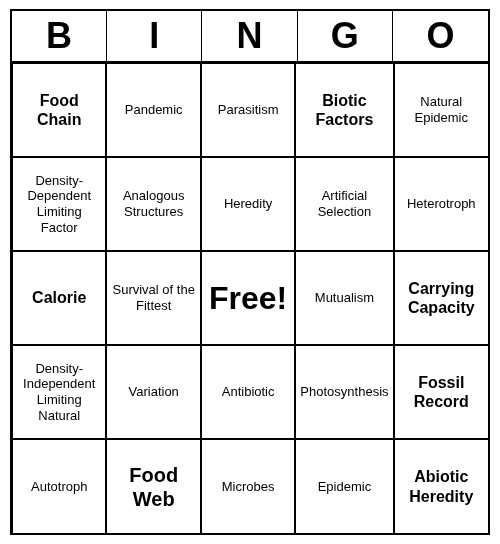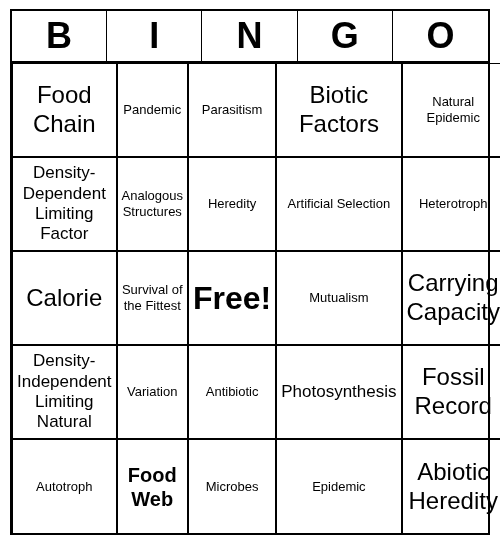--- a/index.html
+++ b/index.html
@@ -65,36 +65,36 @@
 
     .bingo-cell:nth-child(n+21) {
       border-bottom: none;
     }
 
     .cell-text {
       font-size: 13px;
     }
 
     .cell-text-large {
-      font-size: 24px;
-      font-weight: normal;
+      font-size: 16px;
+      font-weight: bold;
     }
 
     .cell-text-xl {
       font-size: 20px;
       font-weight: bold;
     }
 
     .cell-text-free {
       font-size: 32px;
       font-weight: bold;
     }
 
     .cell-text-small {
-      font-size: 17px;
+      font-size: 13px;
     }
   </style>
 </head>
 <body>
 
 <div class="bingo-card">
   <div class="bingo-header">
   <div class="bingo-header-cell">B</div>
       <div class="bingo-header-cell">I</div>
       <div class="bingo-header-cell">N</div>

